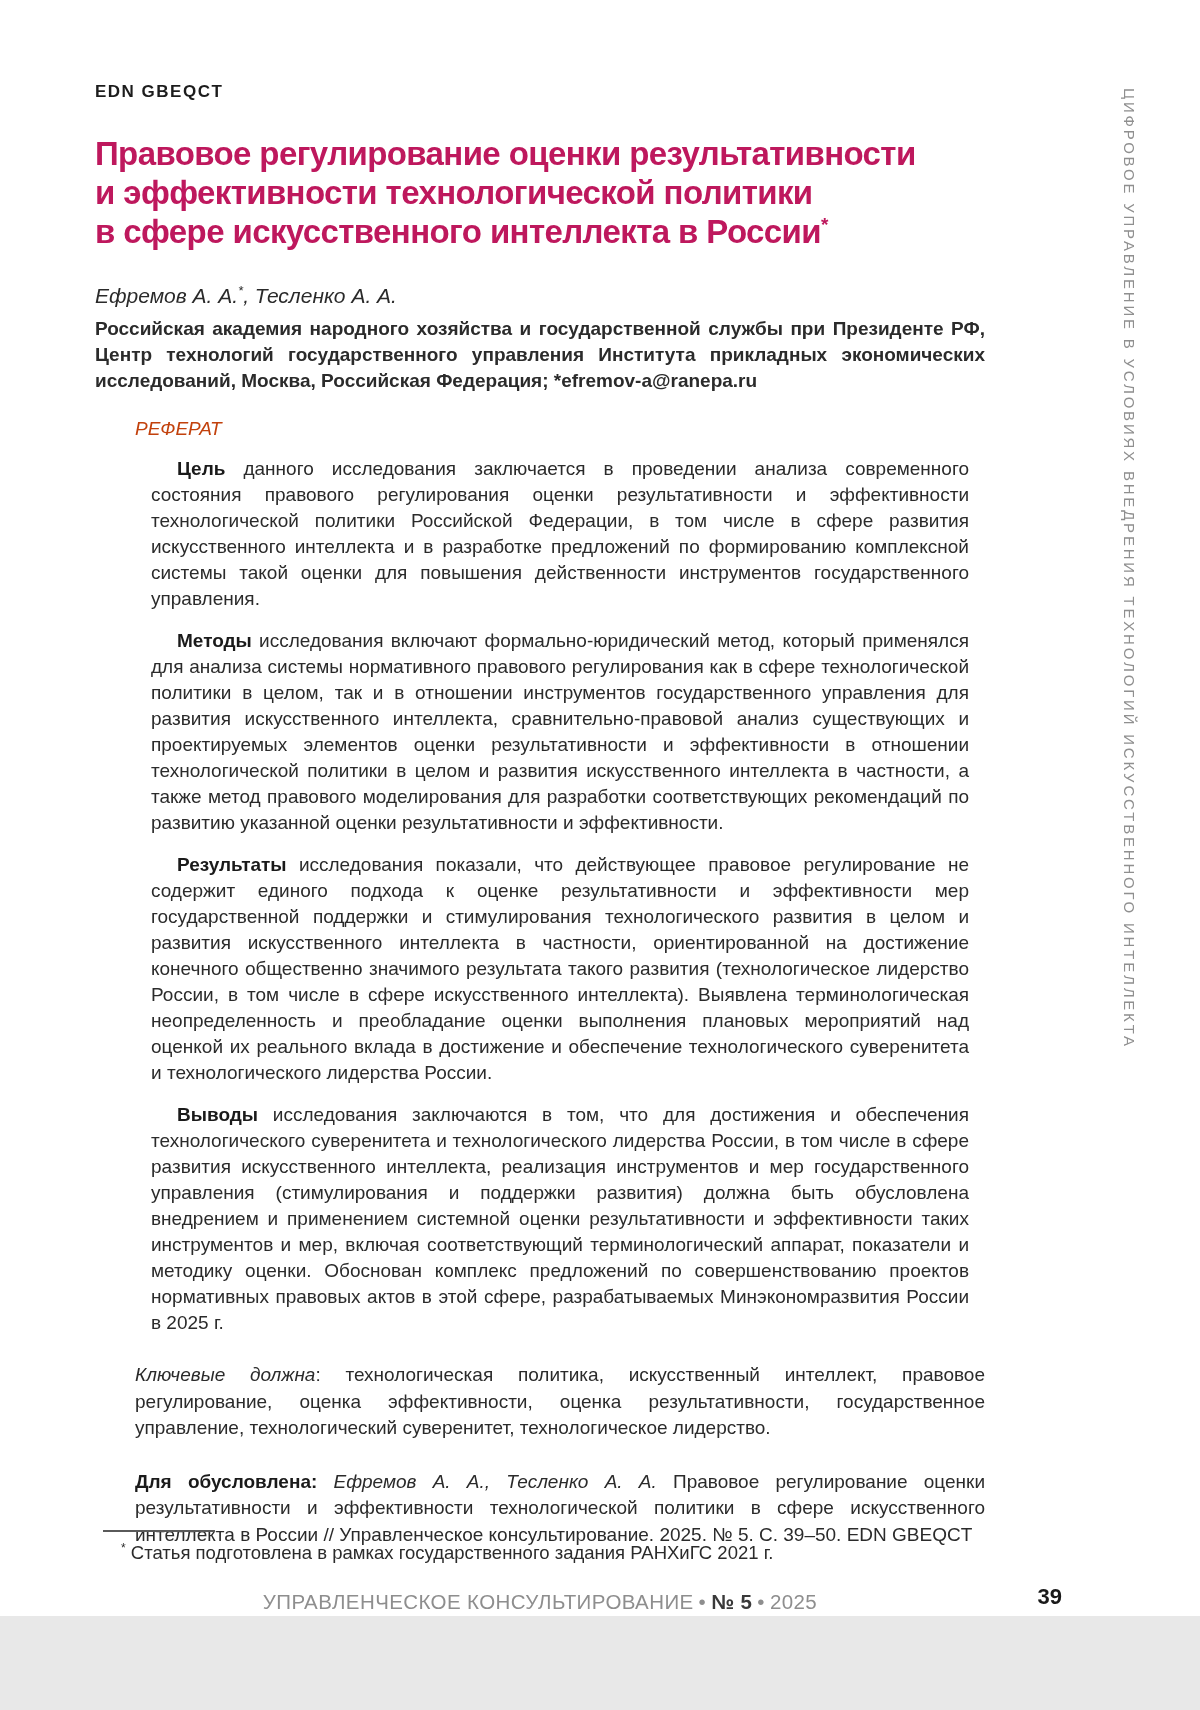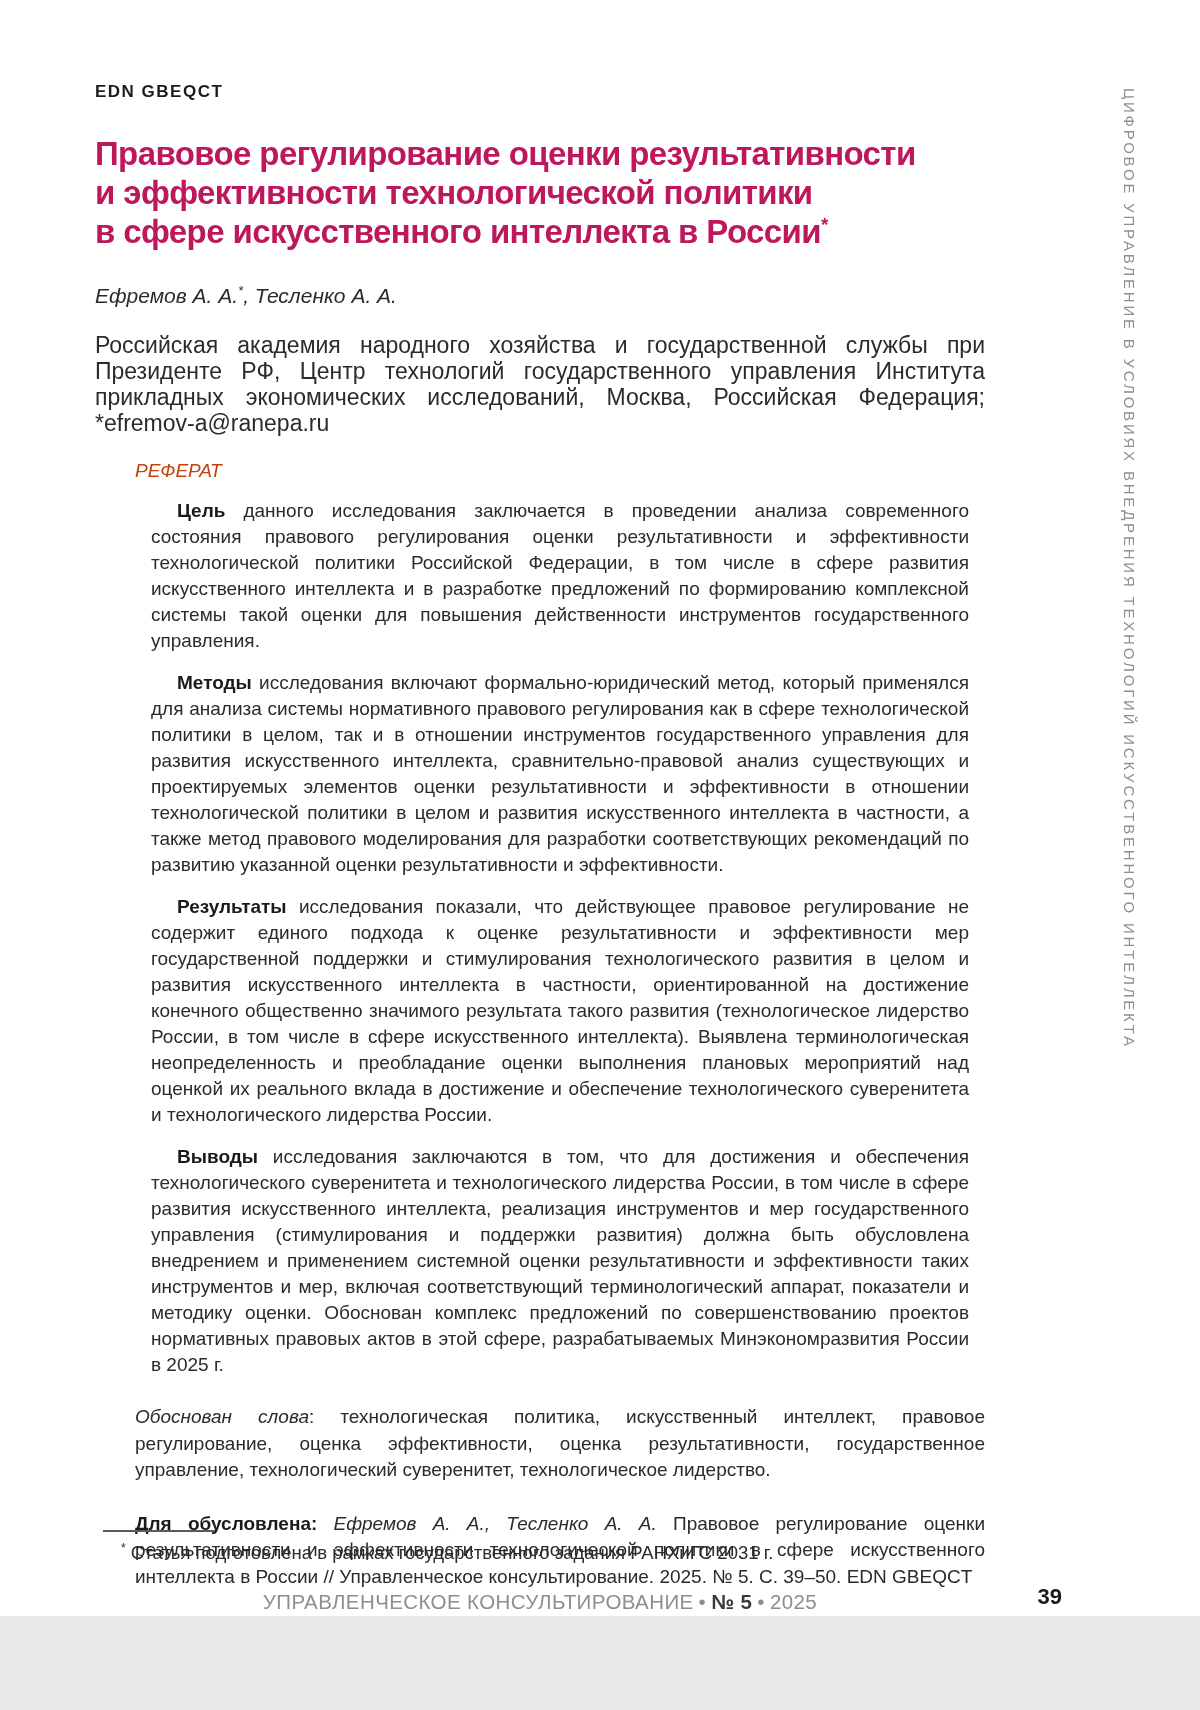--- a/index.html
+++ b/index.html
@@ -40,25 +40,26 @@
     line-height: 0;
   }
   .authors {
     margin-top: 33px;
     font-style: italic;
     font-size: 21px;
     color: #2a2a2a;
   }
   .authors sup { font-size: 13px; line-height: 0; }
   .affiliation {
-    margin-top: 24px;
-    font-size: 23px;
+    margin-top: 8px;
+    font-size: 19px;
     line-height: 26px;
     text-align: justify;
     color: #2b2b2b;
+    font-weight: bold;
   }
   .abstract-block {
     margin-left: 40px;
     margin-top: 24px;
     width: 850px;
   }
   .abstract-heading {
     font-style: italic;
     font-size: 19px;
     margin-bottom: 8px;
@@ -179,34 +180,34 @@
         <b>Методы</b><span> исследования включают формально-юридический метод, который применялся для анализа системы нормативного правового регулирования как в сфере технологической политики в целом, так и в отношении инструментов государственного управления для развития искусственного интеллекта, сравнительно-правовой анализ существующих и проектируемых элементов оценки результативности и эффективности в отношении технологической политики в целом и развития искусственного интеллекта в частности, а также метод правового моделирования для разработки соответствующих рекомендаций по развитию указанной оценки результативности и эффективности.</span>
       </p>
       <p class="abs-par">
         <b>Результаты</b><span> исследования показали, что действующее правовое регулирование не содержит единого подхода к оценке результативности и эффективности мер государственной поддержки и стимулирования технологического развития в целом и развития искусственного интеллекта в частности, ориентированной на достижение конечного общественно значимого результата такого развития (технологическое лидерство России, в том числе в сфере искусственного интеллекта). Выявлена терминологическая неопределенность и преобладание оценки выполнения плановых мероприятий над оценкой их реального вклада в достижение и обеспечение технологического суверенитета и технологического лидерства России.</span>
       </p>
       <p class="abs-par">
         <b>Выводы</b><span> исследования заключаются в том, что для достижения и обеспечения технологического суверенитета и технологического лидерства России, в том числе в сфере развития искусственного интеллекта, реализация инструментов и мер государственного управления (стимулирования и поддержки развития) должна быть обусловлена внедрением и применением системной оценки результативности и эффективности таких инструментов и мер, включая соответствующий терминологический аппарат, показатели и методику оценки. Обоснован комплекс предложений по совершенствованию проектов нормативных правовых актов в этой сфере, разрабатываемых Минэкономразвития России в 2025 г.</span>
       </p>
 
       <p class="keywords">
-        <span class="kw-label">Обоснован слова</span><span>: </span><span>технологическая политика, искусственный интеллект, правовое регулирование, оценка эффективности, оценка результативности, государственное управление, технологический суверенитет, технологическое лидерство.</span>
+        <span class="kw-label">Ключевые должна</span><span>: </span><span>технологическая политика, искусственный интеллект, правовое регулирование, оценка эффективности, оценка результативности, государственное управление, технологический суверенитет, технологическое лидерство.</span>
       </p>
 
       <p class="citation">
         <span class="cit-label">Для обусловлена:</span><span class="cit-authors"> Ефремов А. А., Тесленко А. А.</span><span> Правовое регулирование оценки результативности и эффективности технологической политики в сфере искусственного интеллекта в России // Управленческое консультирование. 2025. № 5. С. 39–50. EDN GBEQCT</span>
       </p>
     </div>
 
   </div>
 
   <div class="footnote-area">
     <hr class="footnote-rule">
     <p class="footnote-text">
-      <sup>*</sup><span> Статья подготовлена в рамках государственного задания РАНХиГС 2031 г.</span>
+      <sup>*</sup><span> Статья подготовлена в рамках государственного задания РАНХиГС 2021 г.</span>
     </p>
   </div>
 
   <div class="footer-line">
     <span>УПРАВЛЕНЧЕСКОЕ КОНСУЛЬТИРОВАНИЕ</span><span class="sep">•</span><span class="issue">№ 5</span><span class="sep">•</span><span>2025</span>
   </div>
 
   <div class="page-number">39</div>
 
   <div class="vertical-label">ЦИФРОВОЕ УПРАВЛЕНИЕ В УСЛОВИЯХ ВНЕДРЕНИЯ ТЕХНОЛОГИЙ ИСКУССТВЕННОГО ИНТЕЛЛЕКТА</div>

